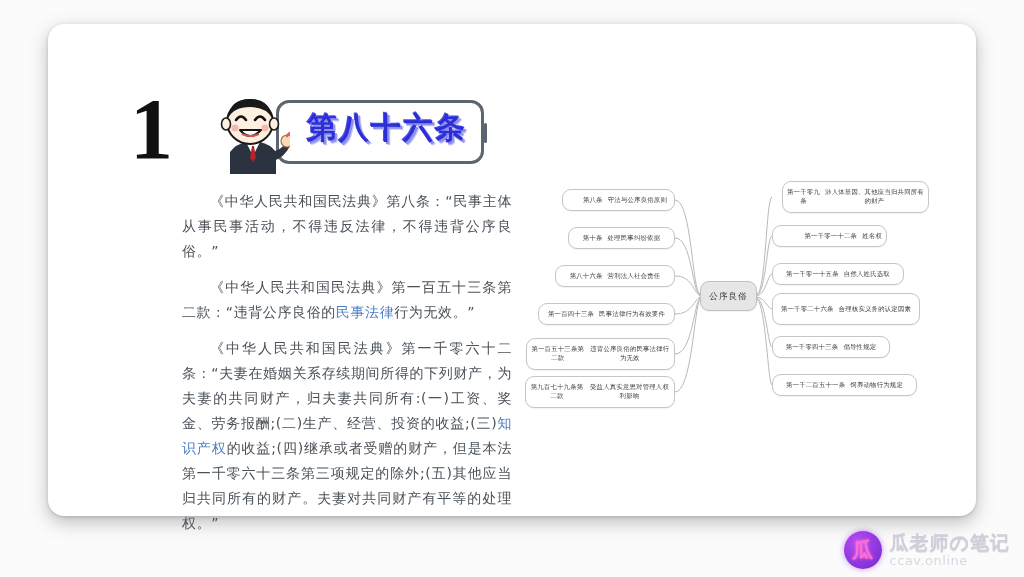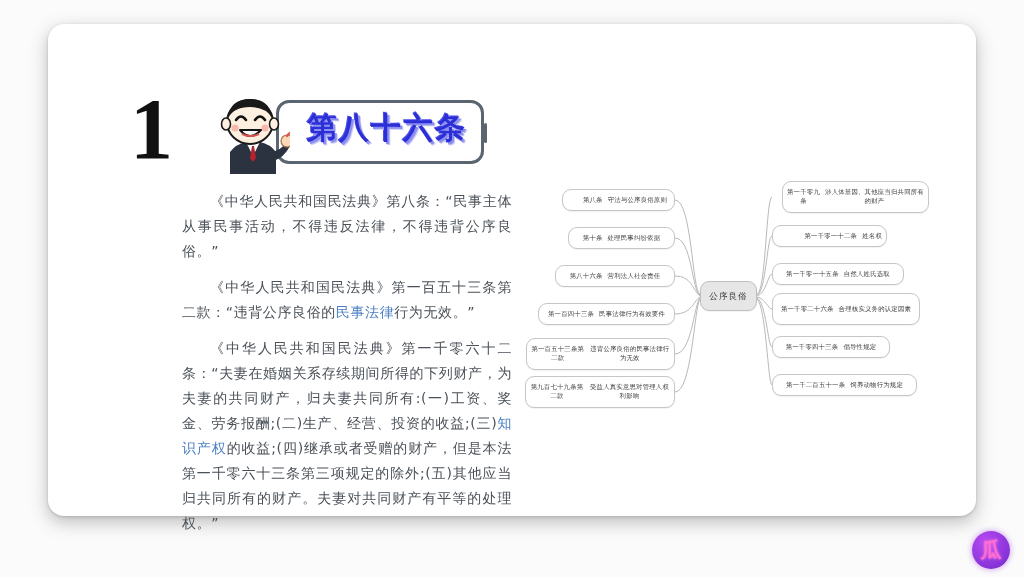--- a/index.html
+++ b/index.html
@@ -249,13 +249,17 @@
       <span class="idx">第一千二百五十一条</span>
       <span>饲养动物行为规定</span>
     </div>
   </div>
 </div>
 
 <div id="watermark">
   <div id="wm-logo">
     <span>瓜</span>
   </div>
+  <div id="wm-texts">
+    <div id="wm-main">瓜老师の笔记</div>
+    <div id="wm-sub">ccav.online</div>
+  </div>
 </div>
 
 </body></html>

